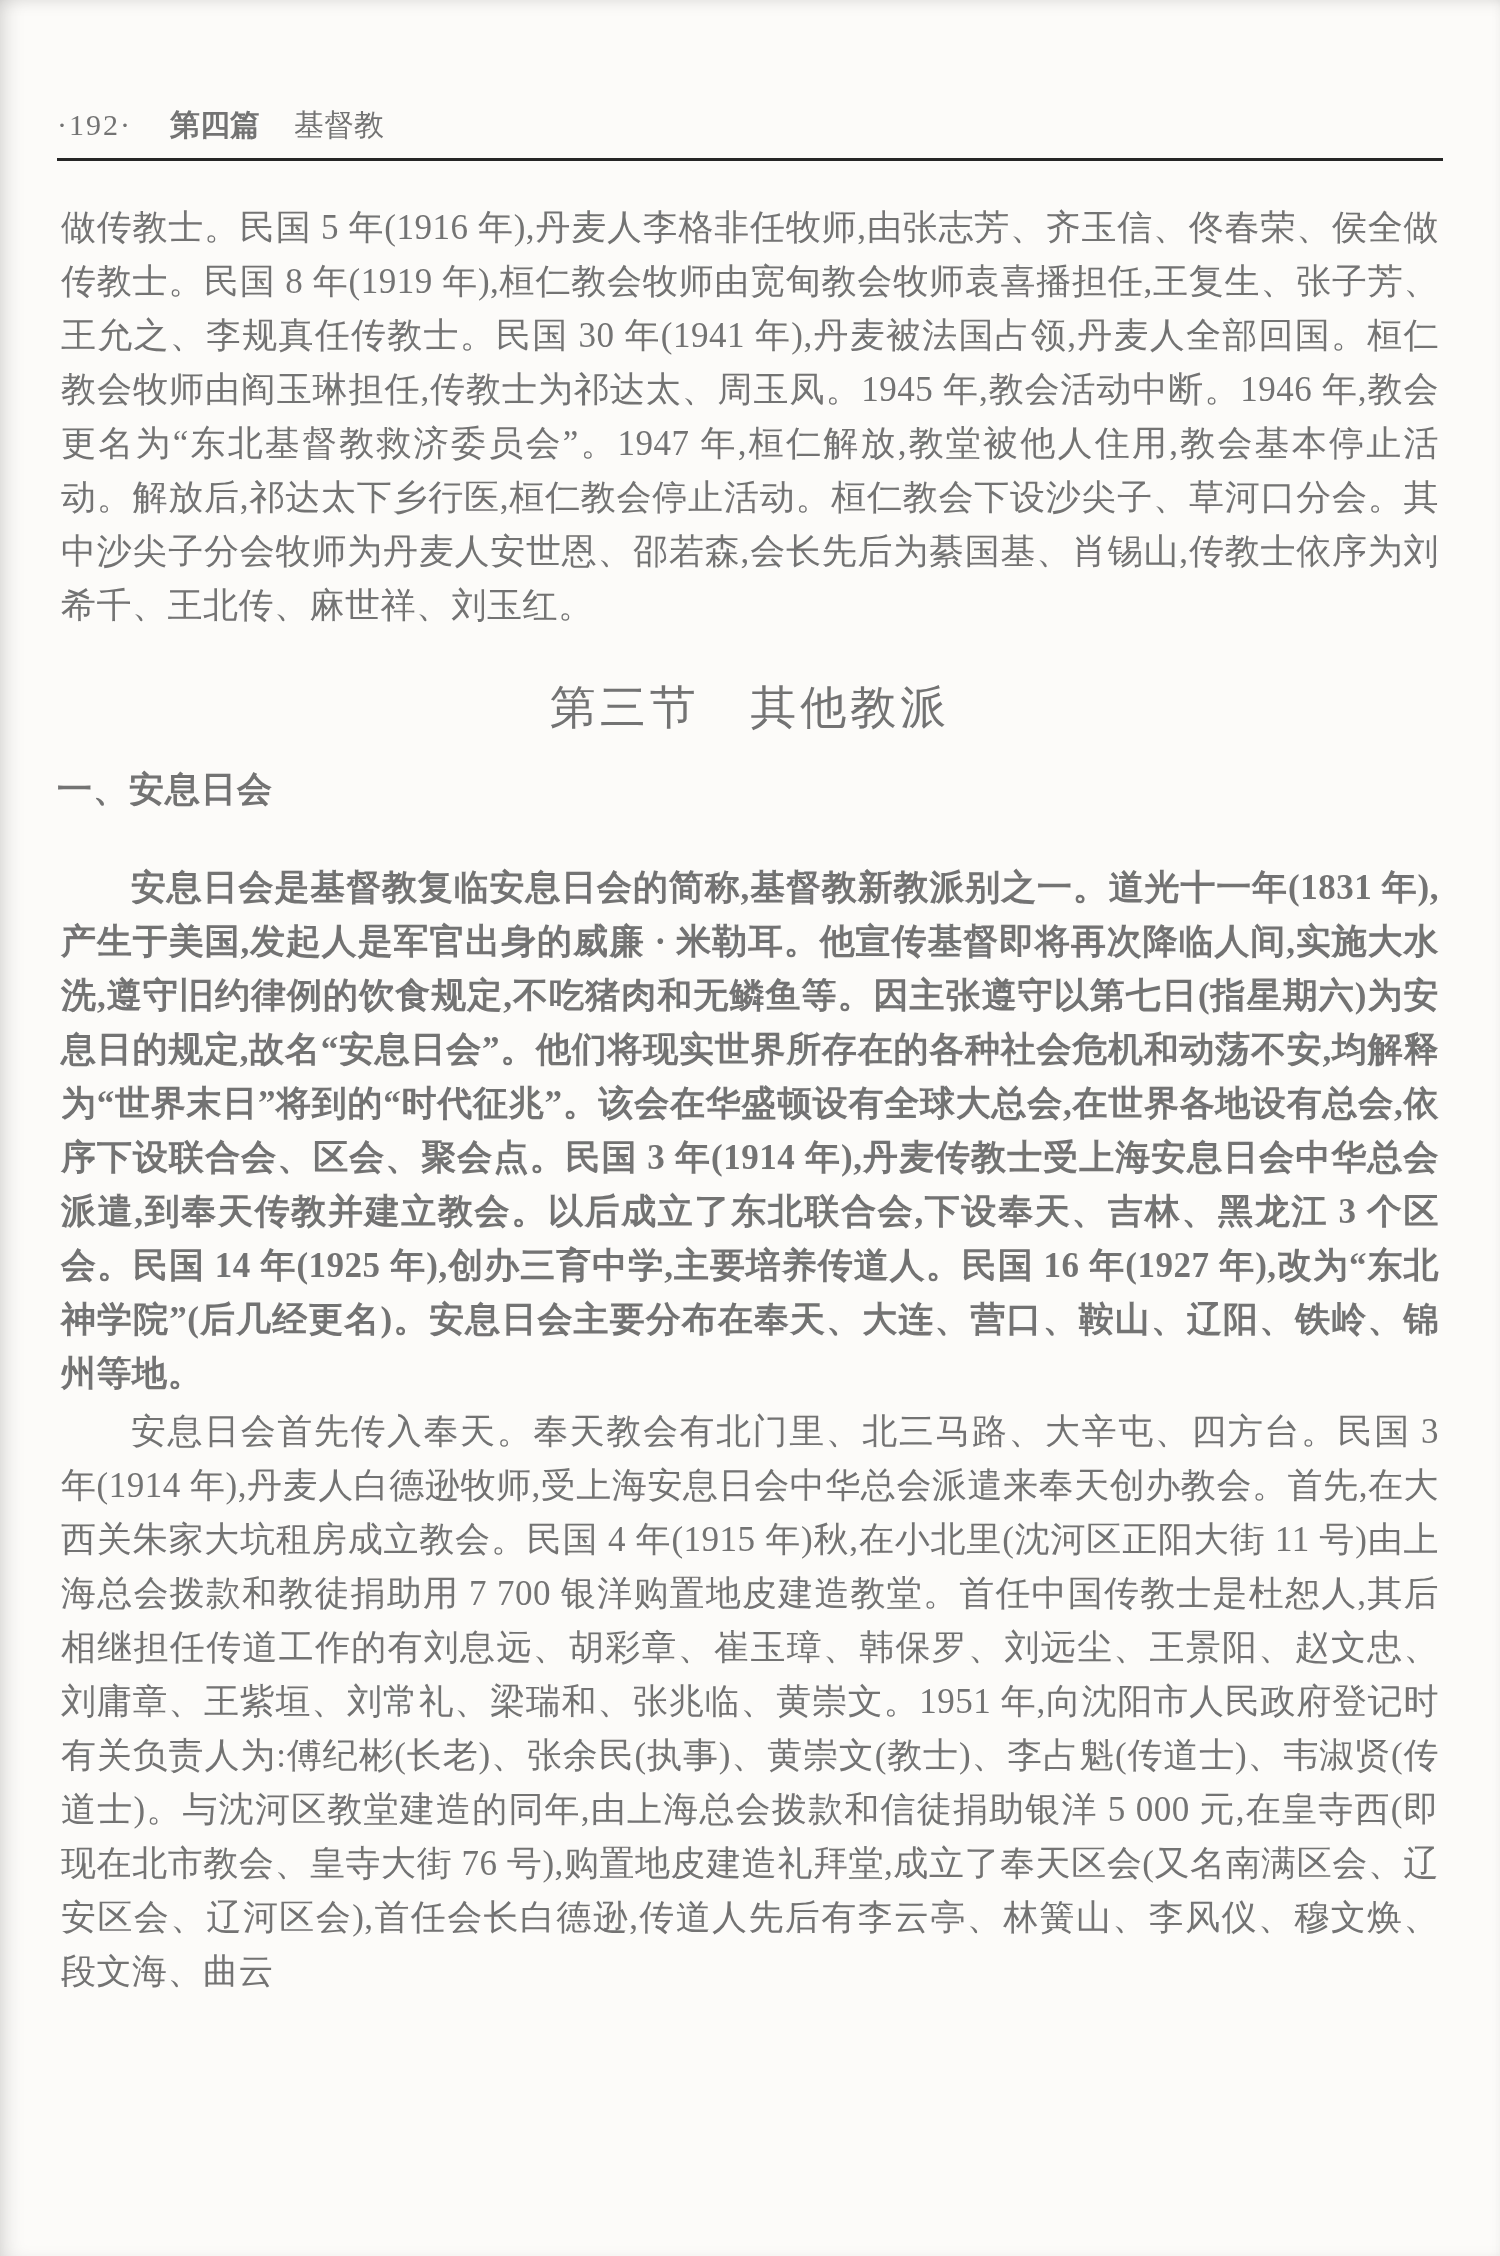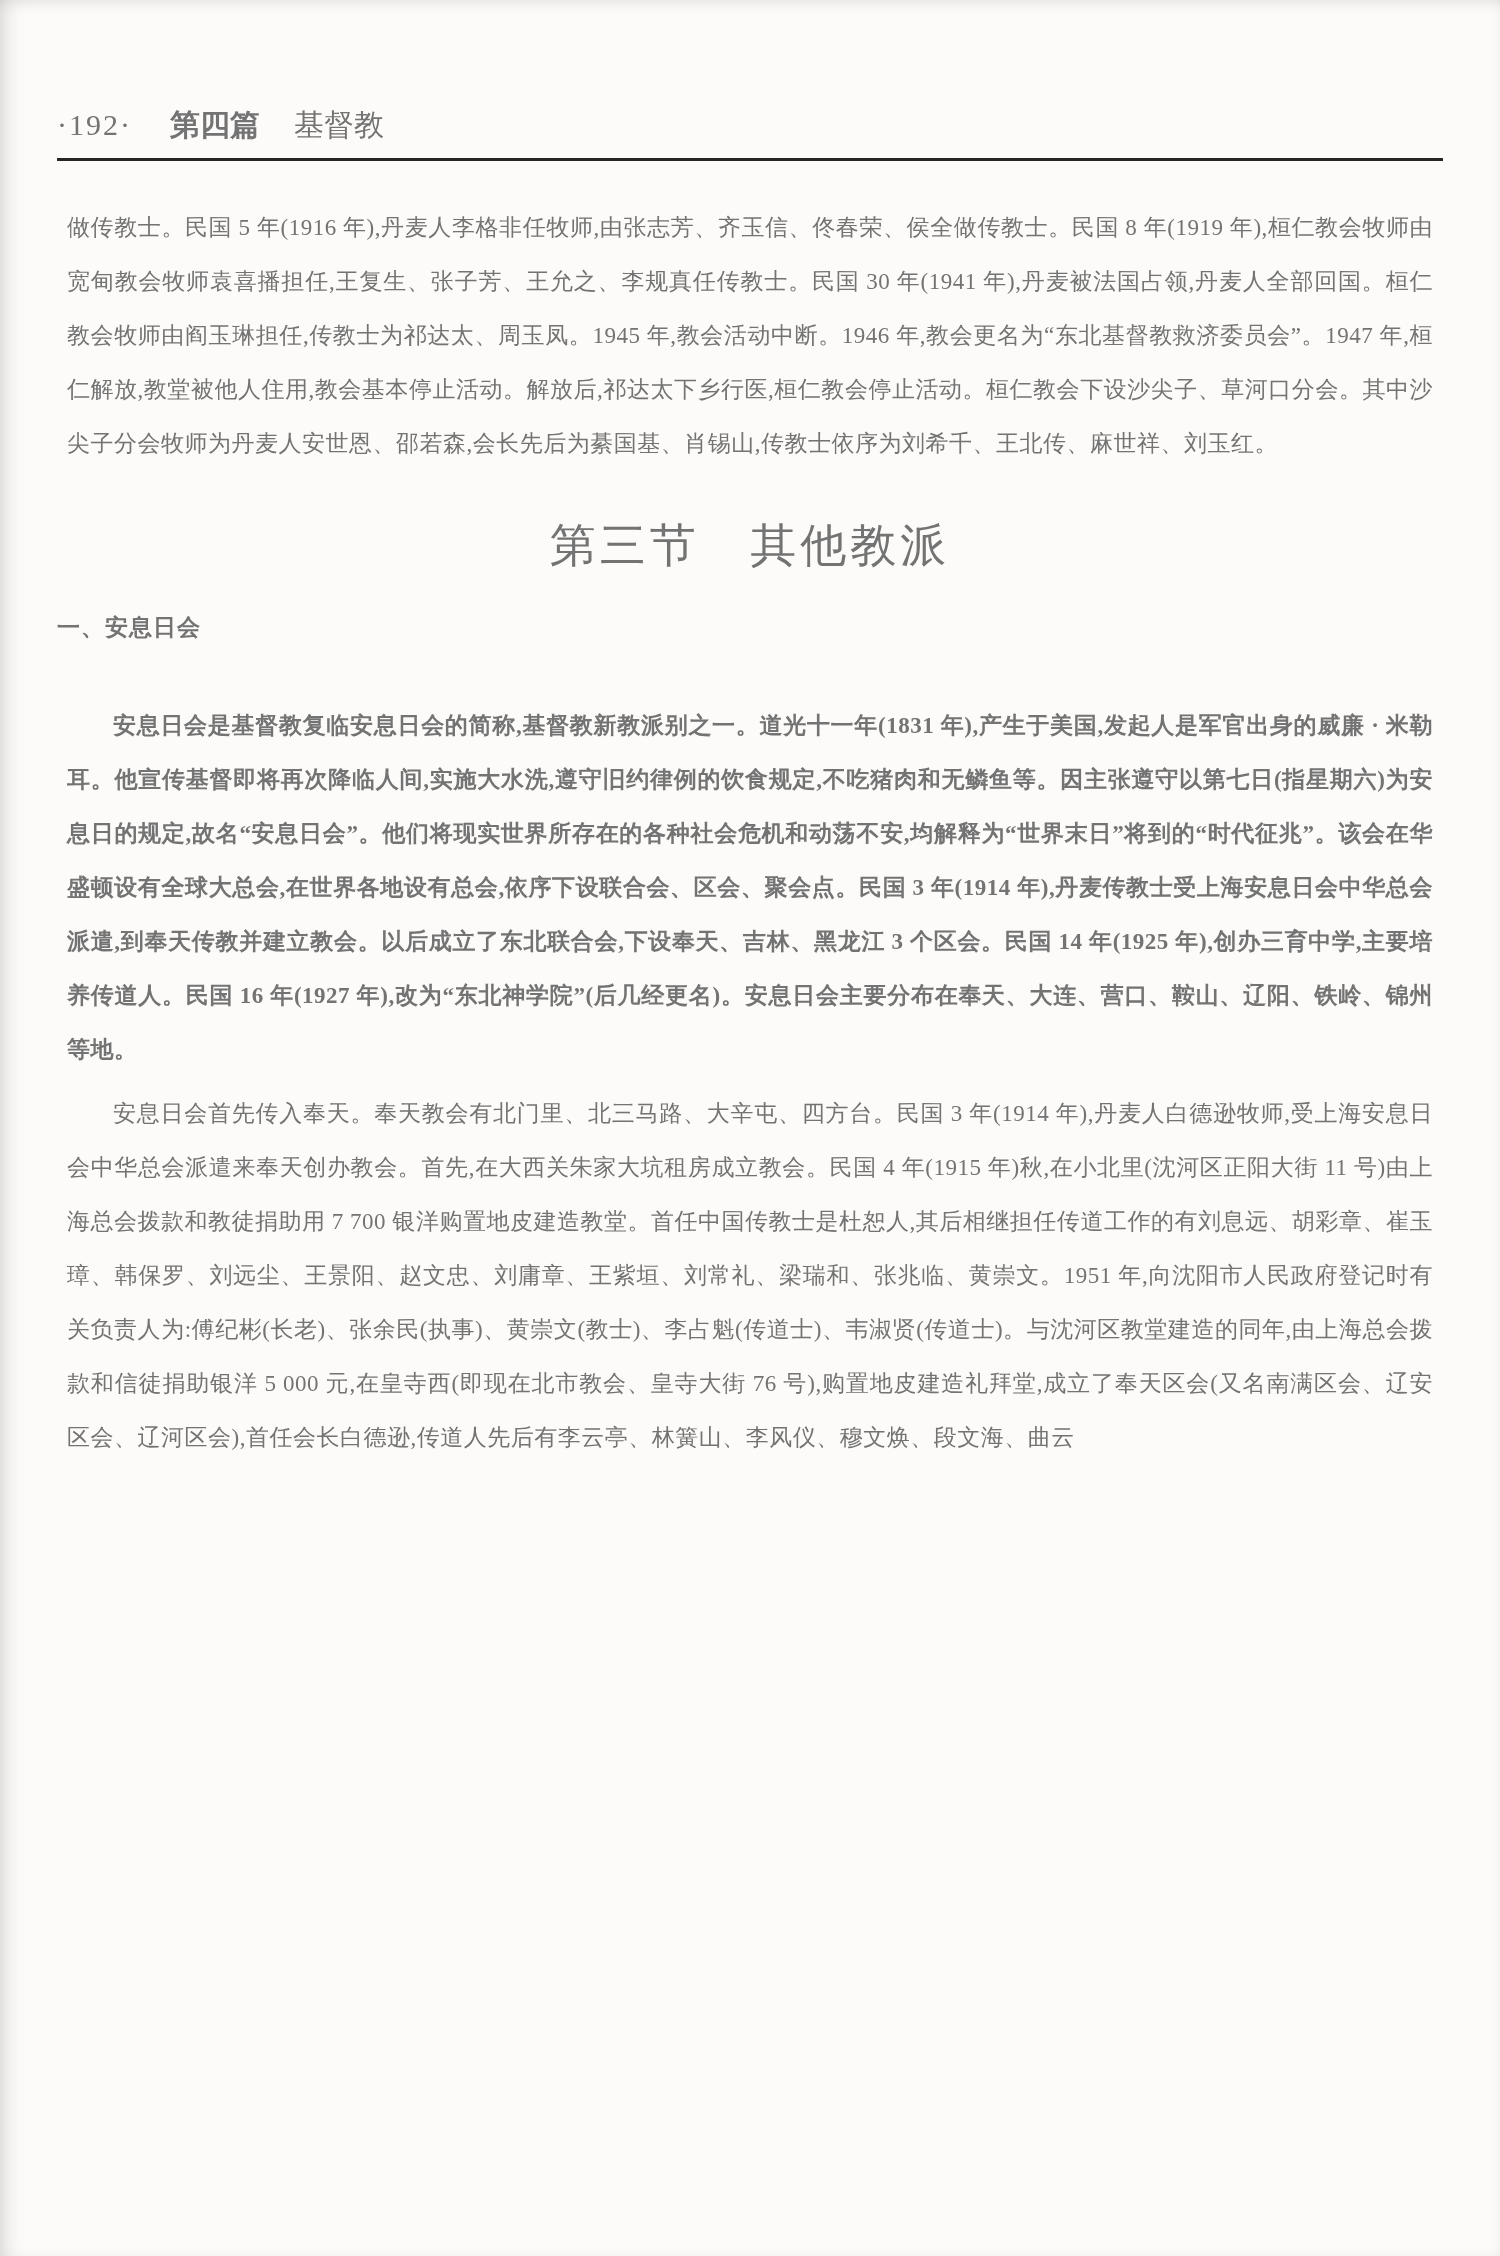--- a/index.html
+++ b/index.html
@@ -43,43 +43,43 @@
   .running-head .book {
     font-family: "Liberation Sans", "DejaVu Sans", sans-serif;
     font-weight: normal;
   }
   .head-rule {
     height: 0;
     border-top: 3px solid #262626;
     margin-top: 16px;
   }
   .para {
-    margin: 10px;
-    font-size: 23px;
+    margin: 4px;
+    font-size: 35px;
     line-height: 54px;
     text-align: justify;
     letter-spacing: 0.5px;
   }
   .para.cont { text-indent: 0; }
   .para.ind  { text-indent: 2em; }
   .p1 { margin-top: 40px; }
   .section-heading {
     margin: 48px 0 0 0;
     text-align: center;
     font-size: 46px;
     line-height: 54px;
     font-weight: normal;
     letter-spacing: 4px;
   }
   .section-heading .gap { display: inline-block; width: 1.1em; }
   .intro { margin-top: 98px; }
   .sub-heading {
     margin: 32px 0 0 0;
     font-family: "Liberation Sans", "DejaVu Sans", sans-serif;
-    font-size: 23px;
+    font-size: 35px;
     line-height: 44px;
     font-weight: bold;
     letter-spacing: 1px;
   }
   .p2 { margin-top: 50px; font-weight: bold; }
   .p3 { margin-top: 0; }
 </style>
 </head>
 <body>
 

